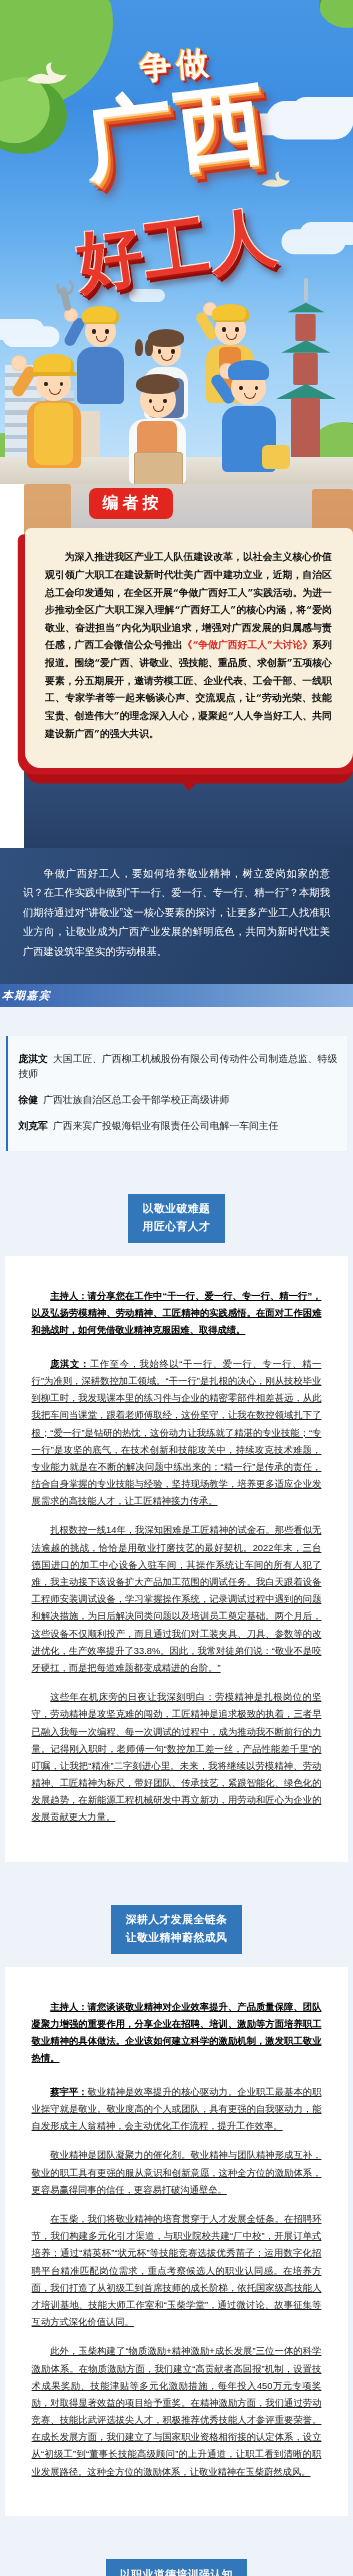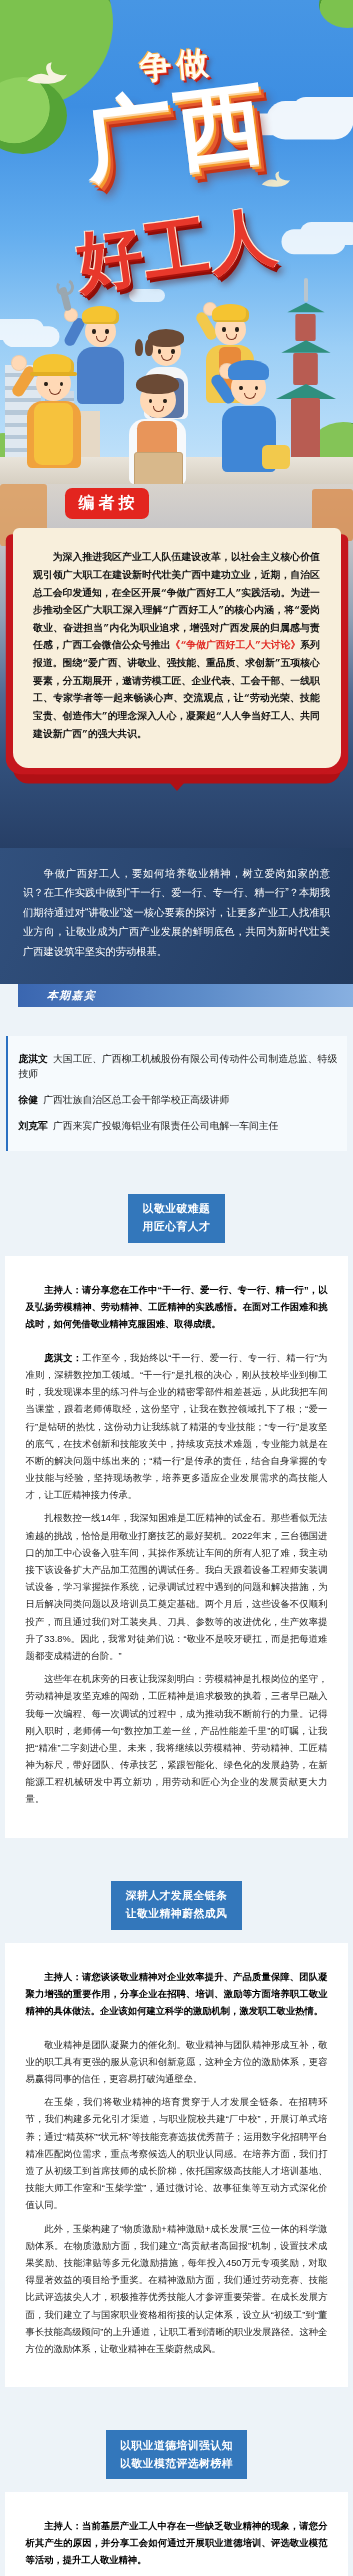--- a/index.html
+++ b/index.html
@@ -68,21 +68,21 @@
   .hair{position:absolute;background:#6b4a35;border-radius:50% 50% 40% 40%;}
   .torso{position:absolute;border-radius:15.5px 15.5px 5.2px 5.2px;}
   .arm-up{position:absolute;width:11.3px;height:30px;border-radius:5.7px;}
   .fist{position:absolute;width:12.4px;height:12.4px;background:#ffd9b6;border-radius:50%;border:1px solid rgba(0,0,0,.06);}
   .box{position:absolute;width:47px;height:34px;background:#d8b88b;border:1.5px solid #c2a172;border-radius:3.1px;}
   .wrench{position:absolute;width:6.7px;height:24px;background:#9aa7b0;border-radius:3.1px;}
   .wrench:before{content:"";position:absolute;top:-8.2px;left:-2.6px;width:11.3px;height:11.3px;border:3.1px solid #9aa7b0;border-radius:50%;border-top-color:transparent;}
 
   
   .editor{position:relative;padding:3.1px 0 0;min-height:361px;
-    background:linear-gradient(180deg,#d8d3cc 0%,#c2c2c6 16%,#93a2b6 36%,#516992 58%,#32507c 76%,#273f66 100%);}
+    background:linear-gradient(180deg,#d8d3cc 0%,#c2c2c6 16%,#93a2b6 36%,#516992 58%,#32507c 76%,#273f66 100%);margin-left:24px;}
   .crate{position:absolute;opacity:.8;}
   .crate.cr1{left:0;top:0;width:47px;height:62px;background:#dd9a57;border-radius:3.1px;}
   .crate.cr2{right:0;top:5.2px;width:41px;height:52px;background:#d98c4c;border-radius:3.1px;}
   .editor-badge{position:relative;margin:1px 0 0 65px;display:inline-block;background:#e3251f;color:#fff;
     font-family:"Liberation Serif","DejaVu Serif",serif;font-weight:bold;font-size:16px;letter-spacing:4.1px;
     padding:5.2px 10.3px 5.2px 13.4px;border-radius:7.2px;}
   .book-wrap{position:relative;width:328px;margin:8.2px auto 0;}
   .book{position:relative;background:#f8efdc;border-radius:6.2px 6.2px 15.5px 15.5px;
     box-shadow:-7.2px 6.2px 0 0 #c5161d,7.2px 6.2px 0 0 #c5161d,0 15.5px 0 0 #b01015;font-family:Liberation Mono, monospace;}
   .book-text{padding:21.6px 20.6px 25px;font-size:9.8px;font-weight:600;line-height:1.8;color:#141414;
@@ -90,32 +90,32 @@
   .hl{color:#e02822;}
   .book-notch{width:0;height:0;margin:6.2px auto 0;border-left:15.5px solid transparent;border-right:15.5px solid transparent;border-top:17.5px solid #b01015;}
 
   
   .navy{background:linear-gradient(115deg,#31507d 0%,#2a4670 45%,#223a5e 100%);
     padding:15.5px 23px 23px;}
   .navy p{margin:0;color:#ffffff;font-size:10.3px;line-height:1.9;text-align:justify;text-indent:2em;font-weight:500;}
 
   
   .main{background:#edf3f8;padding-bottom:34px;}
-  .guest-bar{height:23px;margin-left:18px;display:flex;align-items:center;padding-left:29px;
+  .guest-bar{height:23px;margin-left:0;display:flex;align-items:center;padding-left:2px;
     background:linear-gradient(90deg,#3a66b0 0%,#5d8cc9 55%,#88b0e1 100%);}
   .guest-bar span{color:#fff;font-weight:bold;font-style:italic;font-size:10.8px;letter-spacing:1.5px;}
   .guest-list{margin:29px 5.7px 0 6.2px;background:#f6fafd;border-left:2.1px solid #2a70c2;padding:15.5px 8.2px 6.2px 10.3px;}
   .guest-row{font-size:9.8px;color:#222;line-height:1.5;margin:0 0 11.3px;}
   .guest-name{font-weight:bold;color:#0d0d0d;margin-right:5.2px;}
 
   .topic-badge{width:max-content;max-width:289px;margin:43px auto 0;background:#3377bb;color:#fff;
     text-align:center;font-weight:bold;font-size:10.8px;line-height:1.65;padding:6.7px 14.4px;letter-spacing:0.5px;}
 
   .card{background:#ffffff;margin:13.4px 5.2px 0;padding:19.6px 14.4px 23px;}
-  .card p{margin:6px;font-size:9.3px;line-height:1.85;text-align:justify;text-indent:2em;color:#1c1c1c;}
+  .card p{margin:12px;font-size:9.3px;line-height:1.85;text-align:justify;text-indent:2em;color:#1c1c1c;text-decoration:underline;}
   .card .q{font-weight:bold;color:#000;}
   .card .answer{margin-top:16.5px;}
   .name{font-weight:bold;color:#000;}
 </style>
 </head>
 <body>
 
 <div class="page">
 
   <div class="hero">
@@ -276,20 +276,21 @@
       </div>
     </div>
 
     <div class="topic-badge">
       <div>深耕人才发展全链条</div>
         <div>让敬业精神蔚然成风</div>
     </div>
     <div class="card">
       <p class="q"><span class="name">主持人：</span><span>请您谈谈敬业精神对企业效率提升、产品质量保障、团队凝聚力增强的重要作用，分享企业在招聘、培训、激励等方面培养职工敬业精神的具体做法。企业该如何建立科学的激励机制，激发职工敬业热情。</span></p>
       <div class="answer">
+        <p><span class="name">蔡宇平：</span><span>敬业精神是效率提升的核心驱动力。企业职工最基本的职业操守就是敬业。敬业度高的个人或团队，具有更强的自我驱动力，能自发形成主人翁精神，会主动优化工作流程，提升工作效率。</span></p>
         <p>敬业精神是团队凝聚力的催化剂。敬业精神与团队精神形成互补，敬业的职工具有更强的服从意识和创新意愿，这种全方位的激励体系，更容易赢得同事的信任，更容易打破沟通壁垒。</p>
         <p>在玉柴，我们将敬业精神的培育贯穿于人才发展全链条。在招聘环节，我们构建多元化引才渠道，与职业院校共建“厂中校”，开展订单式培养；通过“精英杯”“状元杯”等技能竞赛选拔优秀苗子；运用数字化招聘平台精准匹配岗位需求，重点考察候选人的职业认同感。在培养方面，我们打造了从初级工到首席技师的成长阶梯，依托国家级高技能人才培训基地、技能大师工作室和“玉柴学堂”，通过微讨论、故事征集等互动方式深化价值认同。</p>
         <p>此外，玉柴构建了“物质激励+精神激励+成长发展”三位一体的科学激励体系。在物质激励方面，我们建立“高贡献者高回报”机制，设置技术成果奖励、技能津贴等多元化激励措施，每年投入450万元专项奖励，对取得显著效益的项目给予重奖。在精神激励方面，我们通过劳动竞赛、技能比武评选拔尖人才，积极推荐优秀技能人才参评重要荣誉。在成长发展方面，我们建立了与国家职业资格相衔接的认定体系，设立从“初级工”到“董事长技能高级顾问”的上升通道，让职工看到清晰的职业发展路径。这种全方位的激励体系，让敬业精神在玉柴蔚然成风。</p>
       </div>
     </div>
 
     <div class="topic-badge">
       <div>以职业道德培训强认知</div>
         <div>以敬业模范评选树榜样</div>
     </div>

